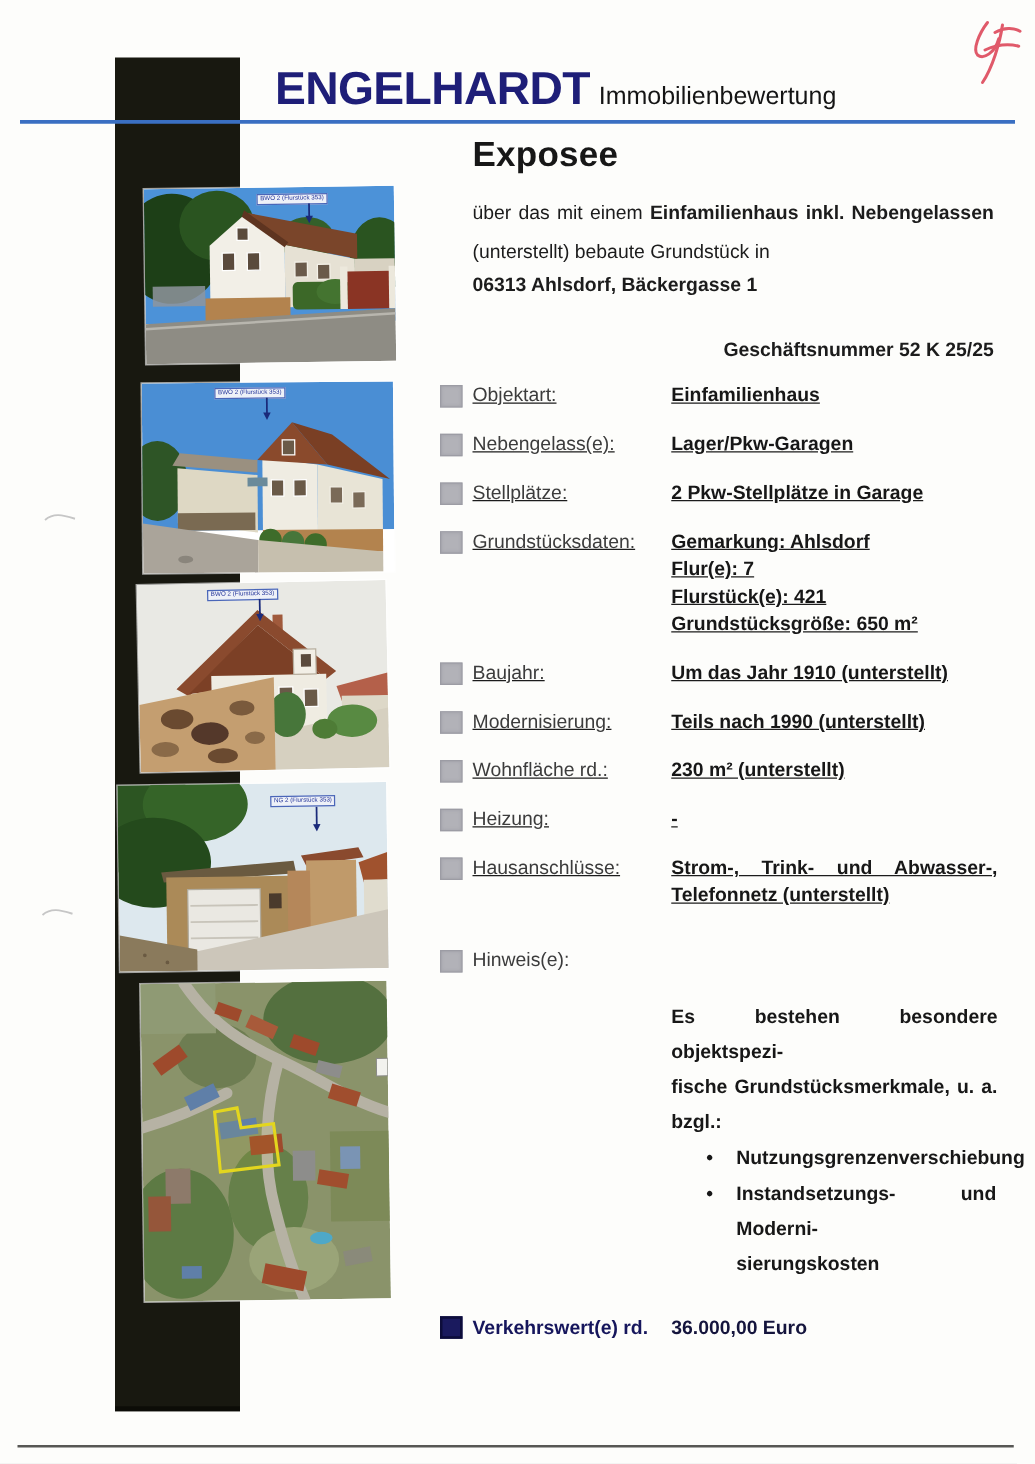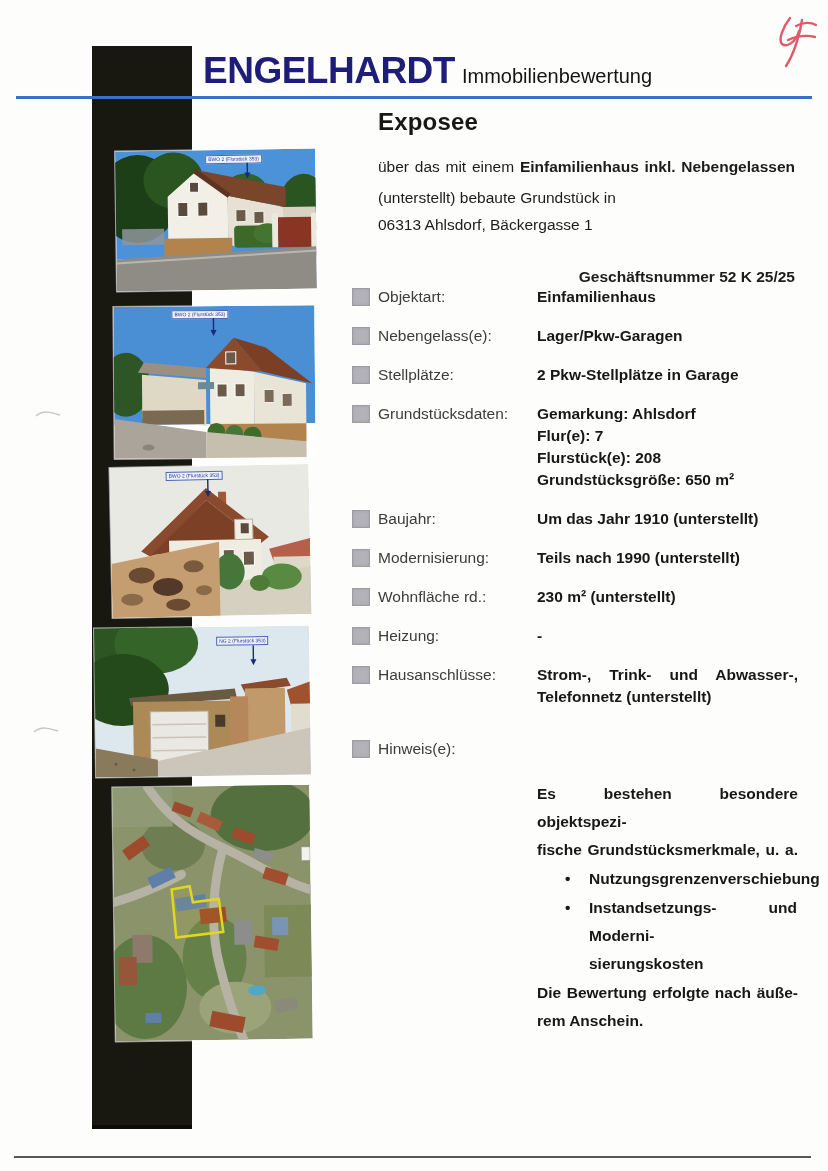--- a/index.html
+++ b/index.html
@@ -1,43 +1,43 @@
 <!DOCTYPE html>
 <html><head>
 <meta charset="utf-8">
 <style>
   html,body{margin:0;padding:0;background:#e8e8e8;}
   .page{position:relative;width:828px;height:1171px;margin:0 auto;background:#fdfdfb;
         font-family:"Liberation Sans",sans-serif;color:#1c1c1c;overflow:hidden;}
 
   
-  .brand{position:absolute;left:203px;top:50px;white-space:nowrap;z-index:4;}
+  .brand{position:absolute;left:220px;top:50px;white-space:nowrap;z-index:4;}
   .brand-main{font-size:37px;font-weight:bold;color:#1e1e78;letter-spacing:-0.5px;}
   .brand-sub{font-size:20px;color:#141414;margin-left:7px;}
   .rule{position:absolute;left:16px;top:96px;width:796px;height:3px;background:#3a6fc2;z-index:3;}
 
   
   .strip{position:absolute;left:92px;top:46px;width:100px;height:1079px;background:#181810;
          border-bottom:4px solid #0c0c07;z-index:1;}
   .photo{position:absolute;z-index:2;background:#fff;box-shadow:0 0 0 1px rgba(255,255,255,.6);}
   .photo svg{display:block;}
   .photo-label{position:absolute;background:#eef1f8;border:1px solid #4a66b8;color:#27379a;
                font-size:5px;line-height:7px;padding:0 2px;white-space:nowrap;z-index:5;}
   .ann-arrow{position:absolute;z-index:5;}
 
   
   .main{position:absolute;left:352px;top:108px;width:446px;font-size:15.5px;z-index:2;}
-  .title{font-size:24px;font-weight:bold;margin:0 0 15px 26px;letter-spacing:.2px;color:#171717;}
+  .title{font-size:28px;font-weight:bold;margin:0 0 15px 26px;letter-spacing:.2px;color:#171717;}
   .indent{margin-left:26px;width:417px;}
   .intro{line-height:31px;margin-bottom:3px;}
   .jl{text-align:justify;text-align-last:justify;}
-  .addr{font-weight:normal;margin-top:3px;}
+  .addr{font-weight:bold;margin-top:3px;}
   .case{font-weight:bold;margin-top:34px;text-align:right;}
 
-  .rows{}
+  .rows{margin-top:16px;text-decoration:underline;}
   .row{display:grid;grid-template-columns:26px 159px 261px;line-height:22px;margin-bottom:17px;}
   .bullet-sq{width:16px;height:16px;margin-top:2px;background:#b2b2b8;border:1px solid #9c9ca4;
              box-shadow:inset 0 0 3px #a0a0a8;}
   .row-label{color:#3c3c3c;}
   .row-values{font-weight:bold;color:#171717;}
 
   .hz{margin-top:30px;margin-bottom:0;}
   .hz .row-values{line-height:28px;margin-top:41px;}
   .hz-bullet{margin-left:52px;width:208px;position:relative;margin-top:1px;}
   .hz-bullet::before{content:"\2022";position:absolute;left:-24px;top:0;}
@@ -282,21 +282,21 @@
           <div class="row-values">
             <div>2 Pkw-Stellplätze in Garage</div>
           </div>
         </div>
         <div class="row">
           <span class="bullet-sq"></span>
           <div class="row-label">Grundstücksdaten:</div>
           <div class="row-values">
             <div>Gemarkung: Ahlsdorf</div>
             <div>Flur(e): 7</div>
-            <div>Flurstück(e): 208</div>
+            <div>Flurstück(e): 421</div>
             <div>Grundstücksgröße: 650 m²</div>
           </div>
         </div>
         <div class="row">
           <span class="bullet-sq"></span>
           <div class="row-label">Baujahr:</div>
           <div class="row-values">
             <div>Um das Jahr 1910 (unterstellt)</div>
           </div>
         </div>
@@ -331,31 +331,33 @@
         </div>
       </div>
 
     <div class="row hz">
       <span class="bullet-sq"></span>
       <div class="row-label">Hinweis(e):</div>
       <div class="row-values" id="hinweis-content">
           <div class="hz-para">
             <div class="jl">Es bestehen besondere objektspezi-</div>
             <div class="jl">fische Grundstücksmerkmale, u. a.</div>
+            <div>bzgl.:</div>
           </div>
           <div class="hz-bullet">
             <div>Nutzungsgrenzenverschiebung</div>
           </div>
           <div class="hz-bullet">
             <div class="jl">Instandsetzungs- und Moderni-</div>
             <div>sierungskosten</div>
           </div>
-          <div class="hz-para">
-            <div class="jl">Die Bewertung erfolgte nach äuße-</div>
-            <div>rem Anschein.</div>
-          </div>
         </div>
     </div>
   </div>
 
+  <div class="vw">
+    <span class="vw-sq"></span>
+    <div class="vw-label">Verkehrswert(e) rd.</div>
+    <div class="vw-value">36.000,00 Euro</div>
+  </div>
 
   <div class="scan-line"></div>
 </div>
 
 </body></html>

